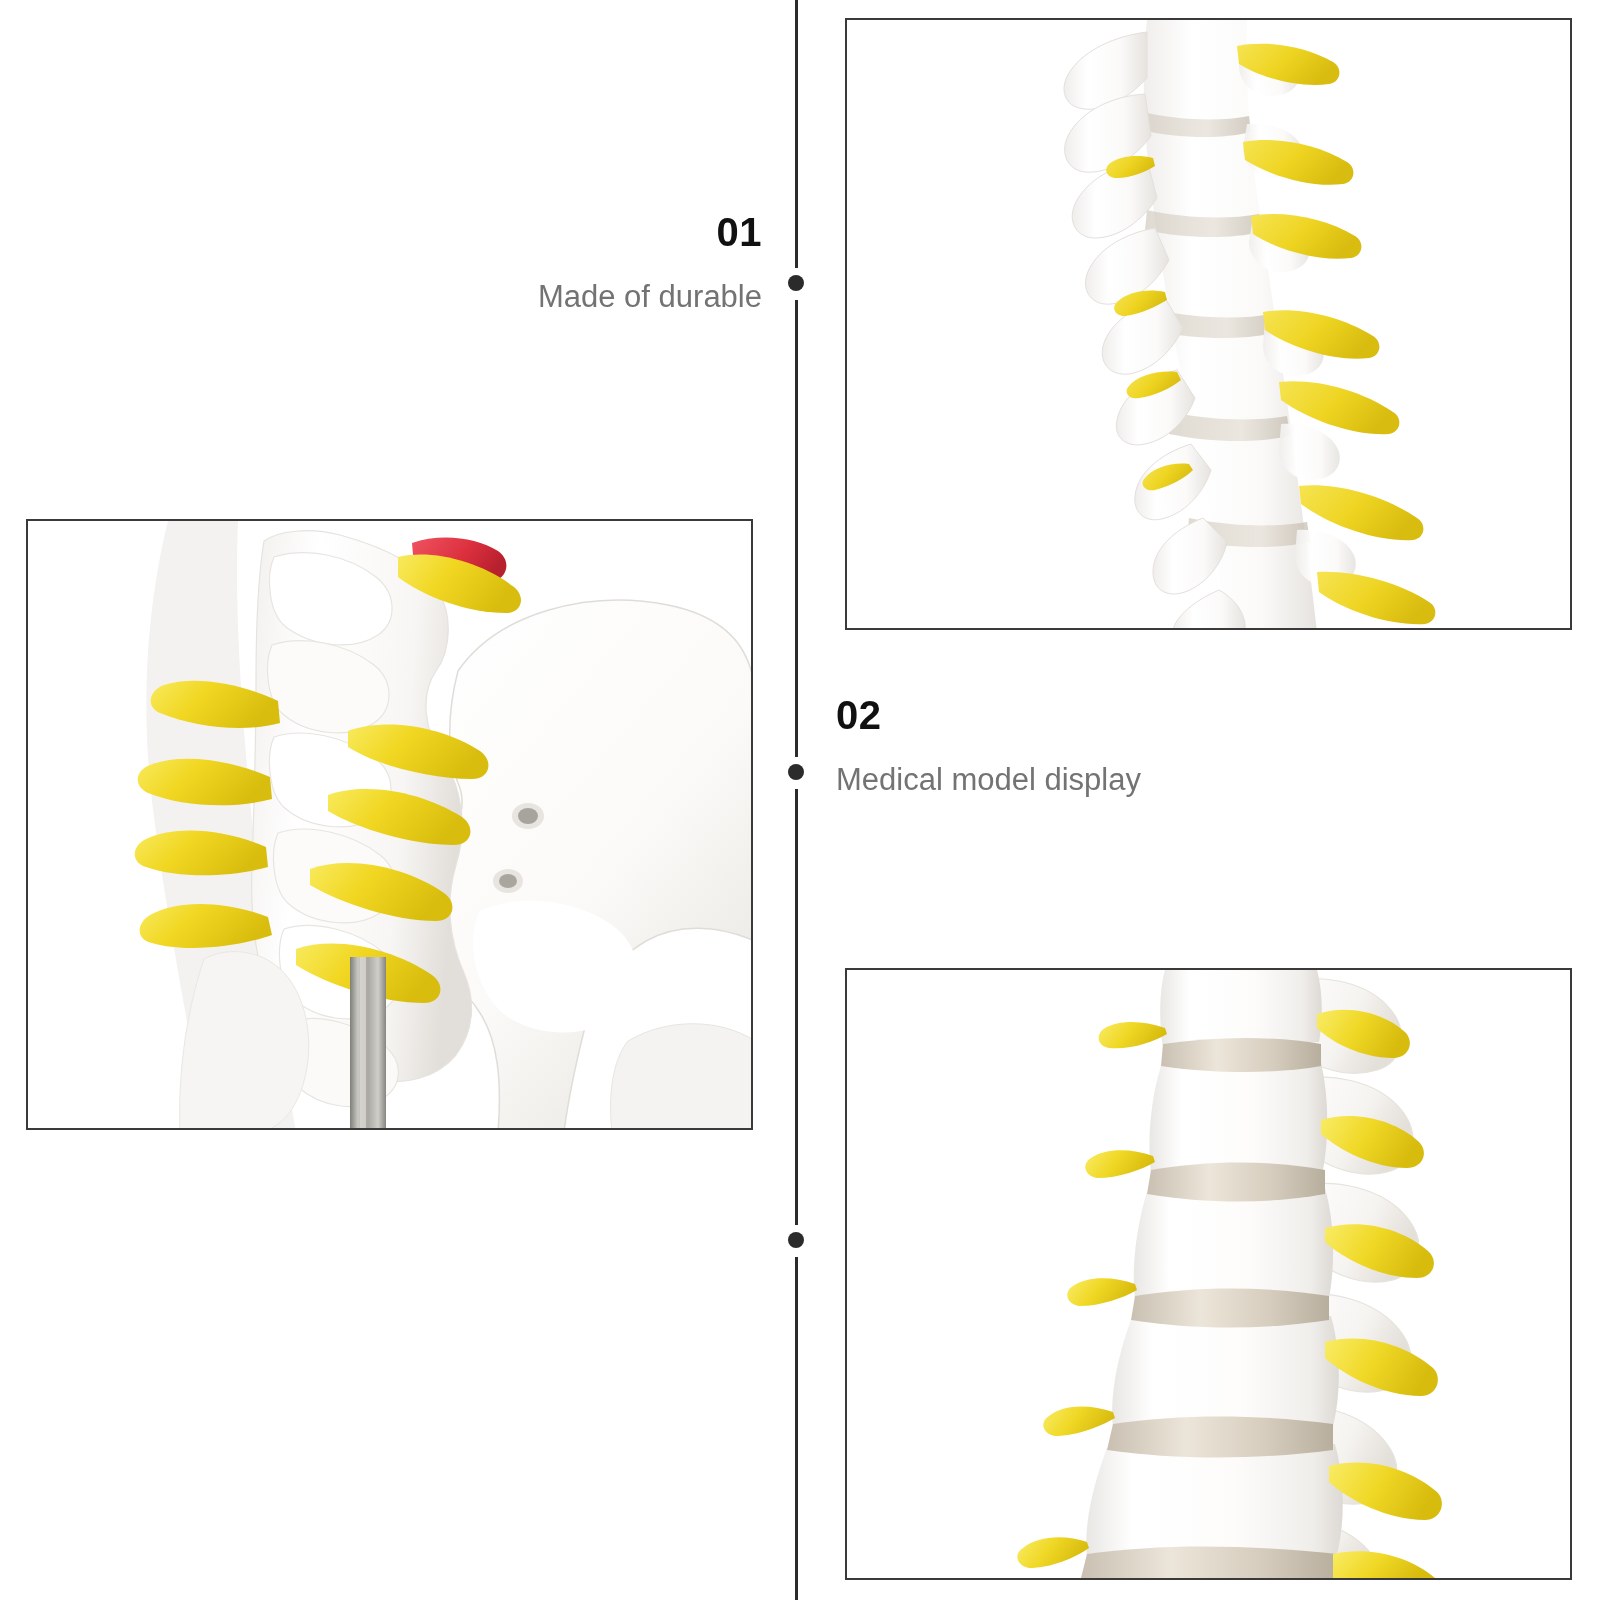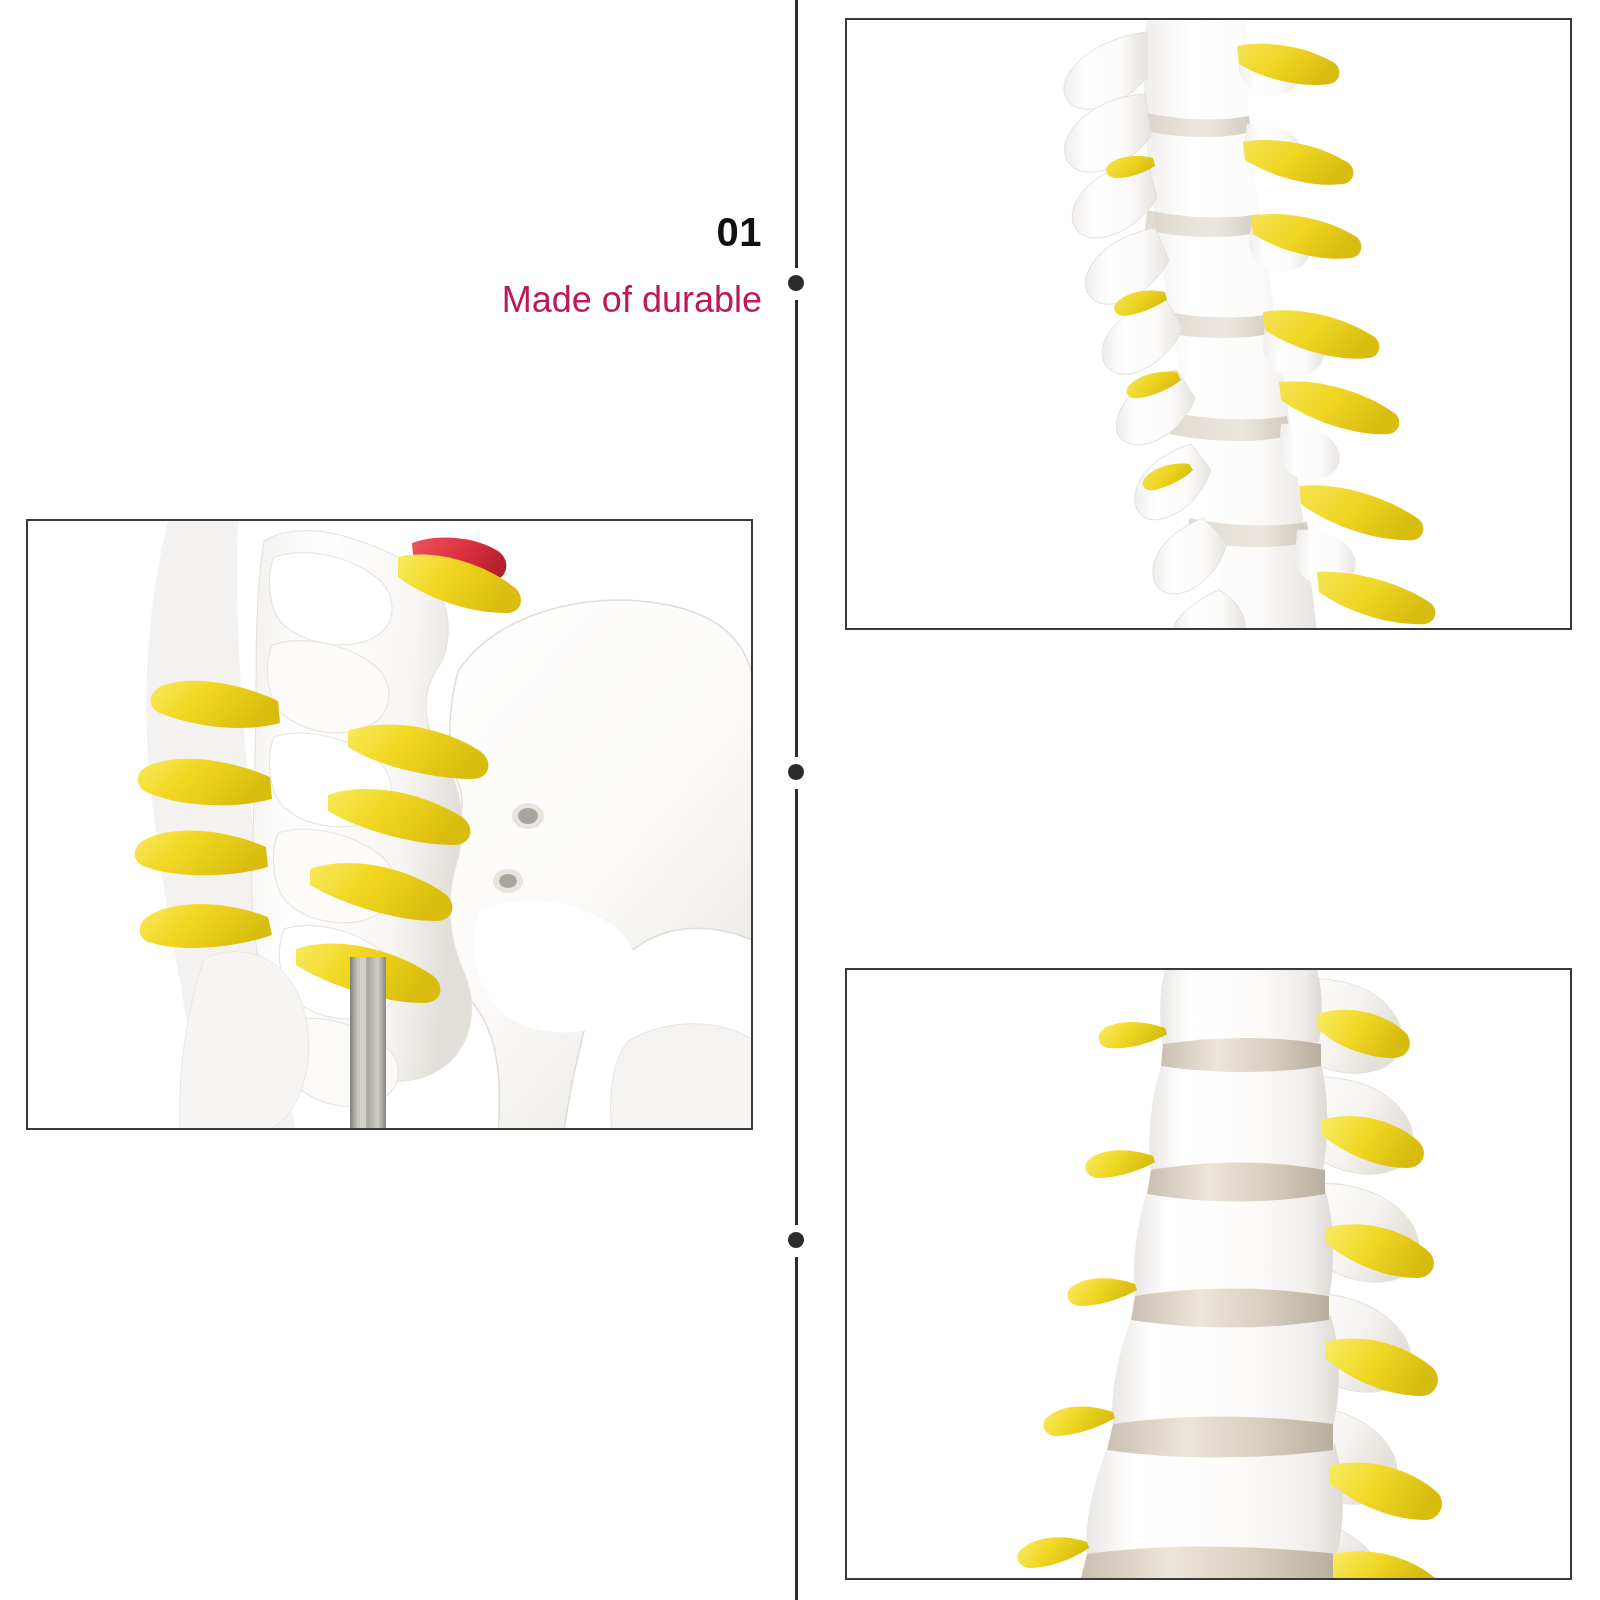--- a/index.html
+++ b/index.html
@@ -28,22 +28,22 @@
   
   .step { position: absolute; }
   .step-num {
     font-weight: bold;
     font-size: 40px;
     color: #111111;
     line-height: 1;
     letter-spacing: 0.5px;
   }
   .step-label {
-    font-size: 36px;
-    color: #be185d;
+    font-size: 31px;
+    color: #737373;
     line-height: 1.1;
     white-space: nowrap;
   }
   .step.right-align { text-align: right; }
   .step.left-align  { text-align: left; }
 
   #step1 { right: 838px; top: 212px; }
   #step1 .step-num { margin-bottom: 28px; }
   #step2 { left: 836px; top: 695px; }
   #step2 .step-num { margin-bottom: 28px; }
@@ -74,20 +74,24 @@
   <div class="timeline-dot" style="top:764px;"></div>
   <div class="timeline-line" style="top:789px; height:436px;"></div>
   <div class="timeline-dot" style="top:1232px;"></div>
   <div class="timeline-line" style="top:1257px; height:343px;"></div>
 
   <div class="step right-align" id="step1">
     <div class="step-num">01</div>
     <div class="step-label">Made of durable</div>
   </div>
 
+  <div class="step left-align" id="step2">
+    <div class="step-num">02</div>
+    <div class="step-label">Medical model display</div>
+  </div>
 
 
   <div class="panel" id="panel-top-right">
     <div class="photo">
       <svg viewBox="0 0 727 612" width="727" height="612" preserveAspectRatio="none" aria-hidden="true">
         <defs>
           <linearGradient id="tg-bone" x1="0" y1="0" x2="1" y2="0">
             <stop offset="0%" stop-color="#f0eeec"></stop>
             <stop offset="28%" stop-color="#ffffff"></stop>
             <stop offset="68%" stop-color="#fbfaf9"></stop>

